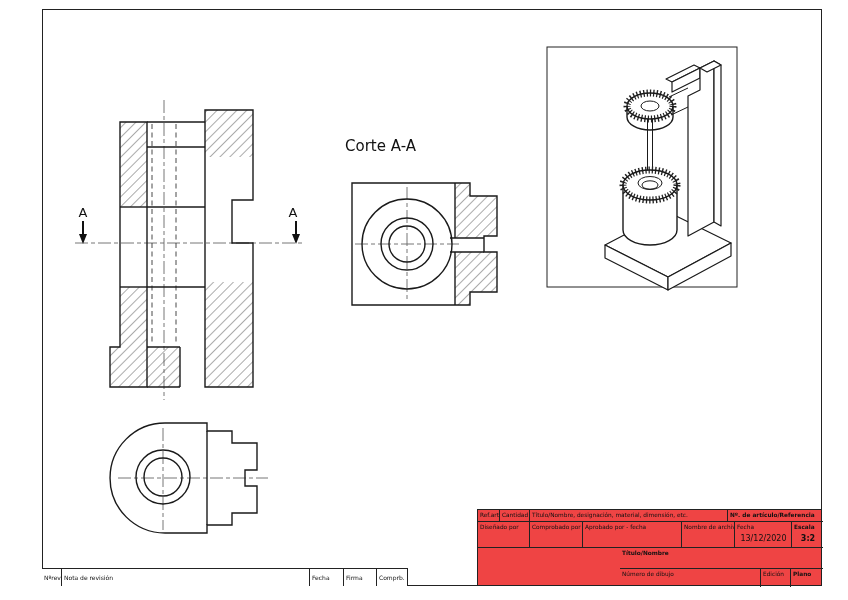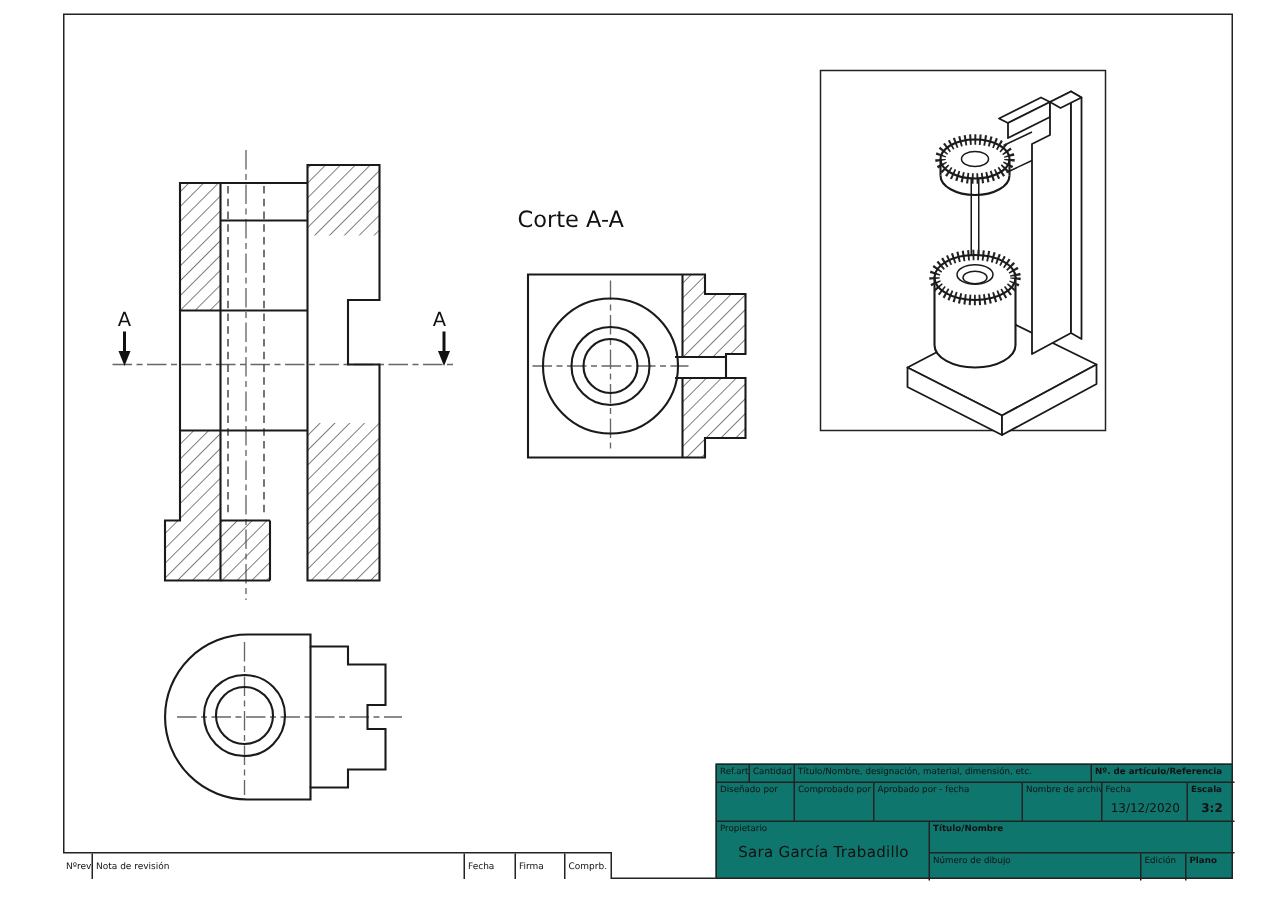--- a/index.html
+++ b/index.html
@@ -24,21 +24,21 @@
   .face { fill:#fff; stroke:#1a1a1a; stroke-width:1.2; stroke-linejoin:round; }
   .ring { fill:none; stroke:#222; stroke-width:7; stroke-dasharray:1.3 2; }
   .lblA { font-size:13px; fill:#111; }
   .title-text { font-size:15px; fill:#111; }
   .arrow { stroke:#111; stroke-width:2; }
   .head  { fill:#111; stroke:none; }
 
   
   .tblock {
     position:absolute; left:477px; top:509px; width:345px; height:77px;
-    border:1px solid #222; box-sizing:border-box; background:#0f766e;
+    border:1px solid #222; box-sizing:border-box; background:#ef4444;
   }
   .rblock {
     position:absolute; left:42px; top:568px; width:366px; height:18px;
     border-top:1px solid #222; border-right:1px solid #222; box-sizing:border-box;
     background:#fff;
   }
   .cell {
     position:absolute; box-sizing:border-box;
     border-right:1px solid #222; border-bottom:1px solid #222;
     font-size:5.8px; line-height:1.4; color:#111;
@@ -193,24 +193,20 @@
     <div class="cell" style="left:204px;top:12px;width:53px;height:26px;">Nombre de archivo</div>
     <div class="cell" style="left:257px;top:12px;width:57px;height:26px;">
       <span>Fecha</span>
       <span class="val">13/12/2020</span>
     </div>
     <div class="cell noR" style="left:314px;top:12px;width:31px;height:26px;">
       <span>Escala</span>
       <span class="val">3:2</span>
     </div>
 
-    <div class="cell noB" style="left:0;top:38px;width:142px;height:39px;">
-      <span>Propietario</span>
-      <span class="owner">Sara García Trabadillo</span>
-    </div>
     <div class="cell noR" style="left:142px;top:38px;width:203px;height:21px;">Título/Nombre</div>
     <div class="cell noB" style="left:142px;top:59px;width:141px;height:18px;">Número de dibujo</div>
     <div class="cell noB" style="left:283px;top:59px;width:30px;height:18px;">Edición</div>
     <div class="cell noB noR" style="left:313px;top:59px;width:32px;height:18px;">Plano</div>
   </div>
 
   <div class="rblock">
     <div class="rcell" style="left:0;width:20px;">Nºrev</div>
     <div class="rcell" style="left:20px;width:248px;">Nota de revisión</div>
     <div class="rcell" style="left:268px;width:34px;">Fecha</div>

